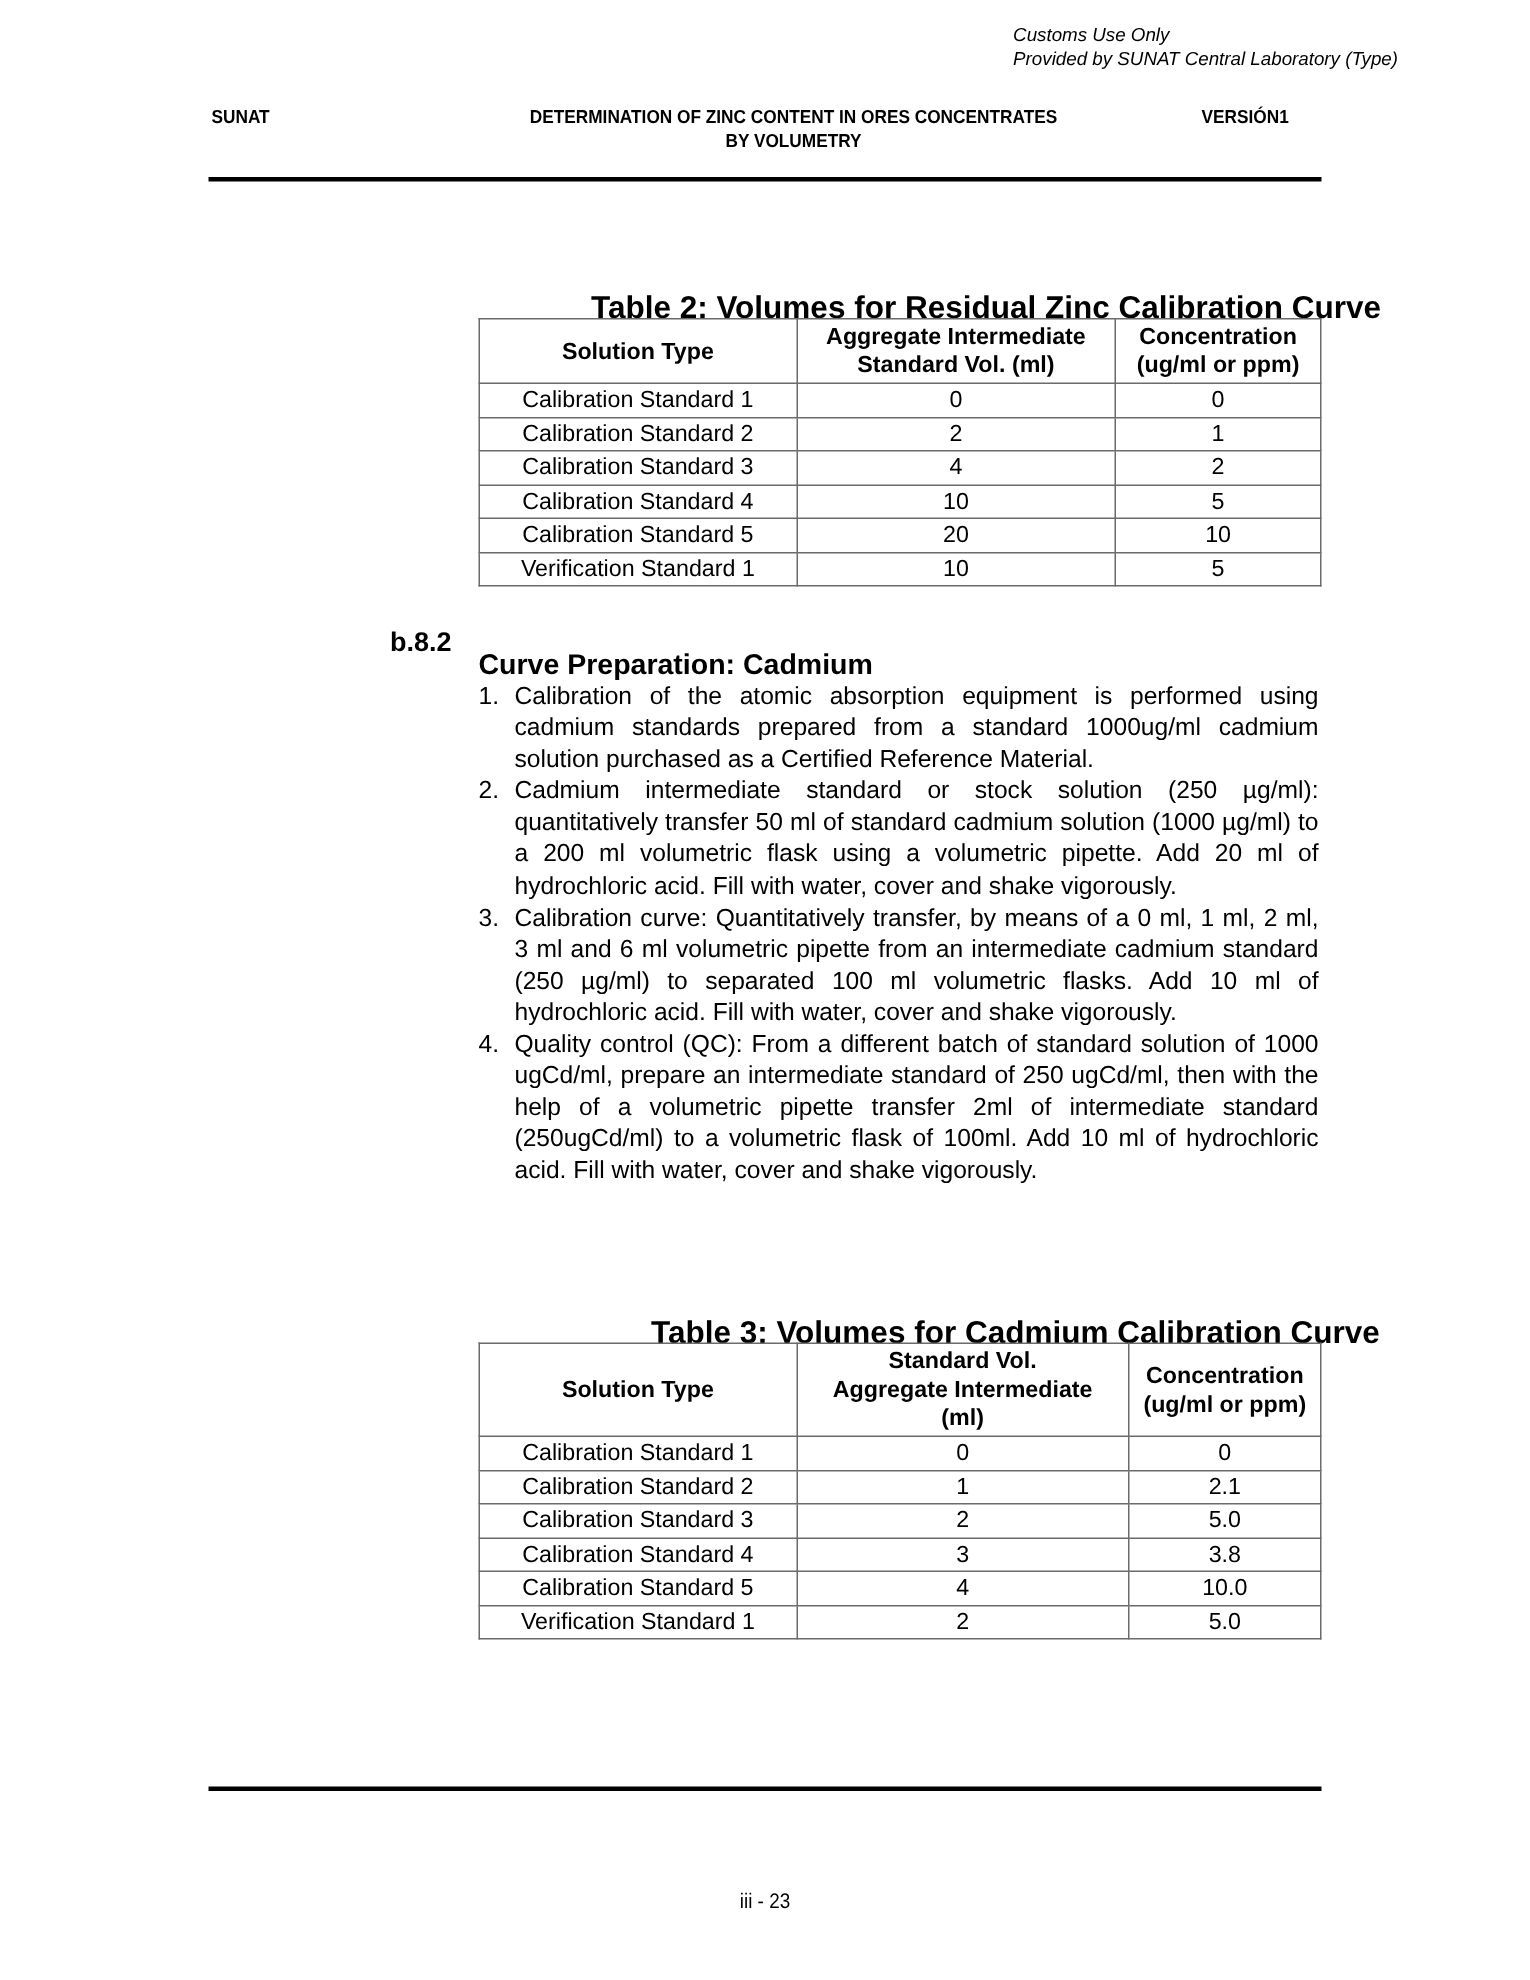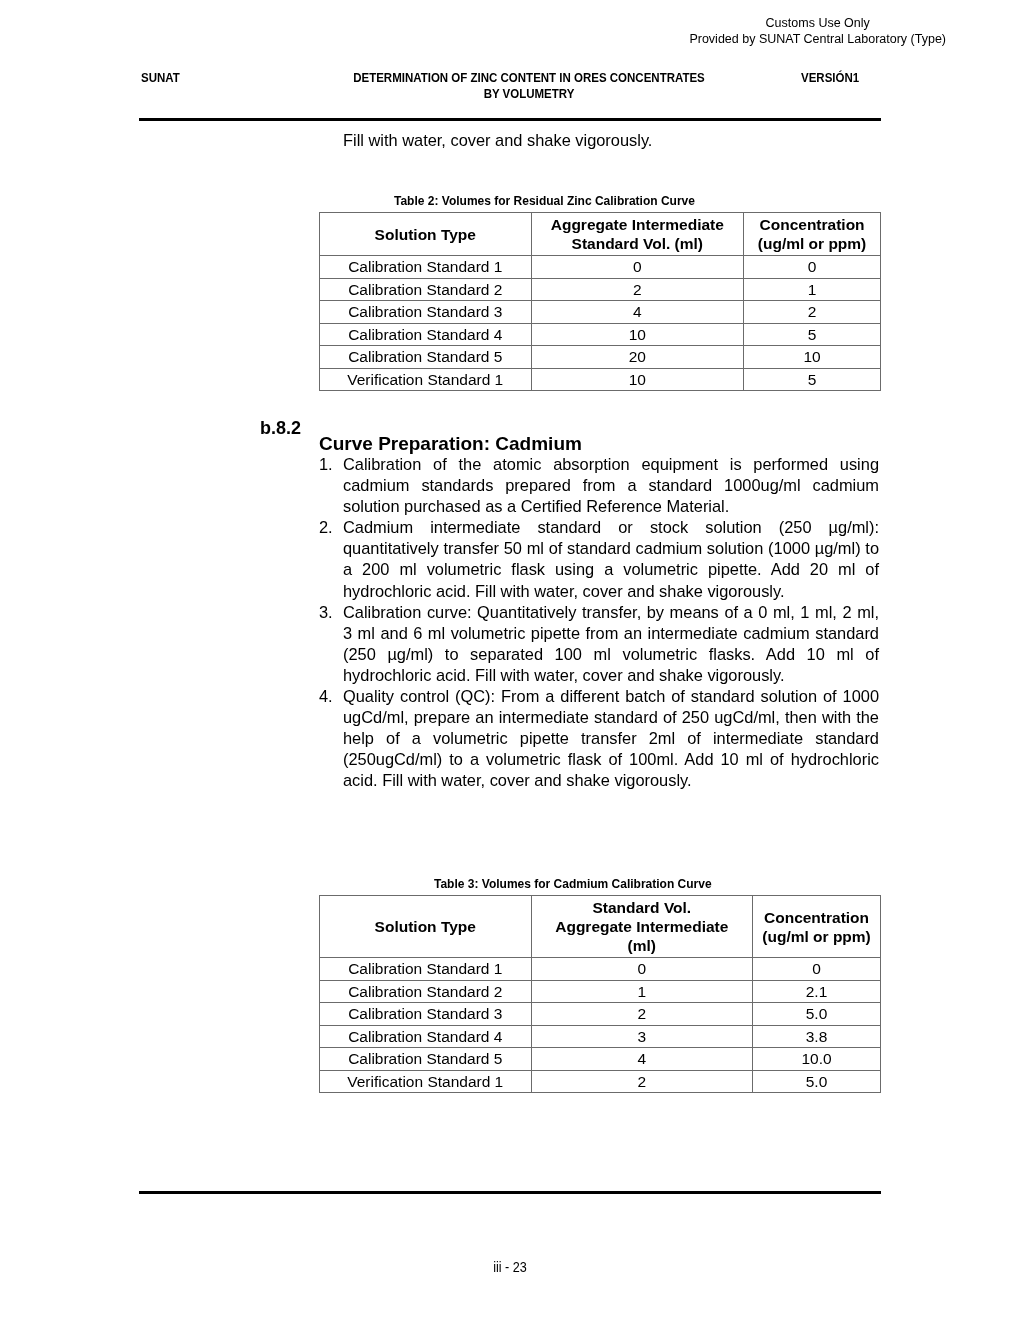--- a/index.html
+++ b/index.html
@@ -1,26 +1,26 @@
 <!DOCTYPE html>
 <html><head>
 <meta charset="utf-8">
 <style>
   html, body { margin: 0; padding: 0; background: #ffffff; }
   body { width: 1020px; height: 1320px; position: relative; font-family: "Liberation Sans", sans-serif; color: #000; overflow: hidden; }
   .abs { position: absolute; }
-  .customs { right: 74px; top: 15px; text-align: center; font-size: 12.5px; line-height: 16px; }
+  .customs { right: 88px; top: 15px; text-align: left; font-style: italic; font-size: 12.5px; line-height: 16px; }
   .hdr { top: 70px; font-size: 12.5px; font-weight: bold; line-height: 16px; font-family: "Liberation Sans", sans-serif; transform: scaleX(0.92); transform-origin: left top; }
   .hdr-left { left: 141px; }
   .hdr-center { left: 299px; width: 460px; text-align: center; transform-origin: center top; }
   .hdr-right { left: 801px; }
   .rule { left: 139px; width: 742px; height: 3px; background: #000; }
   .body-text { font-size: 16.4px; line-height: 21.1px; }
   .p-intro { left: 343px; top: 130px; width: 537px; }
-  .caption { font-weight: bold; font-size: 12px; text-align: center; }
+  .caption { font-weight: bold; font-size: 21px; text-align: center; }
   table.data { position: absolute; border-collapse: collapse; font-size: 15.5px; }
   table.data th, table.data td { border: 1px solid #6b6b6b; text-align: center; padding: 0; }
   table.data th { font-weight: bold; line-height: 19px; }
   table.data td { line-height: 21.5px; height: 21.5px; }
   .sec-num { left: 260px; top: 418px; font-weight: bold; font-size: 18px; }
   .sec-title { left: 319px; top: 433px; font-weight: bold; font-size: 19px; }
   ol.steps { position: absolute; left: 319px; top: 454px; width: 560px; margin: 0; padding: 0; list-style: none; }
   ol.steps li { position: relative; padding-left: 24px; text-align: justify; font-size: 16.4px; line-height: 21.1px; }
   ol.steps li .num { position: absolute; left: 0; top: 0; }
   .page-num { left: 0; width: 1020px; top: 1259px; text-align: center; font-size: 14px; transform: scaleX(0.9); }
@@ -34,21 +34,20 @@
 </div>
 <div class="abs hdr hdr-left">SUNAT</div>
 <div class="abs hdr hdr-center">
   <div>DETERMINATION OF ZINC CONTENT IN ORES CONCENTRATES</div>
   <div>BY VOLUMETRY</div>
 </div>
 <div class="abs hdr hdr-right">VERSIÓN1</div>
 <div class="abs rule" style="top:118px;"></div>
 
 <div class="abs body-text p-intro">
-  <div>Fill with water, cover and shake vigorously.</div>
 </div>
 
 <div class="abs caption" style="left:319px; top:194px; width:600px; text-align:left; padding-left:75px;">Table 2: Volumes for Residual Zinc Calibration Curve</div>
 <table class="data" style="left:319px; top:212px; width:562px;">
   <colgroup>
       <col style="width:212px">
       <col style="width:213px">
       <col style="width:137px">
     </colgroup>
   <tbody>

